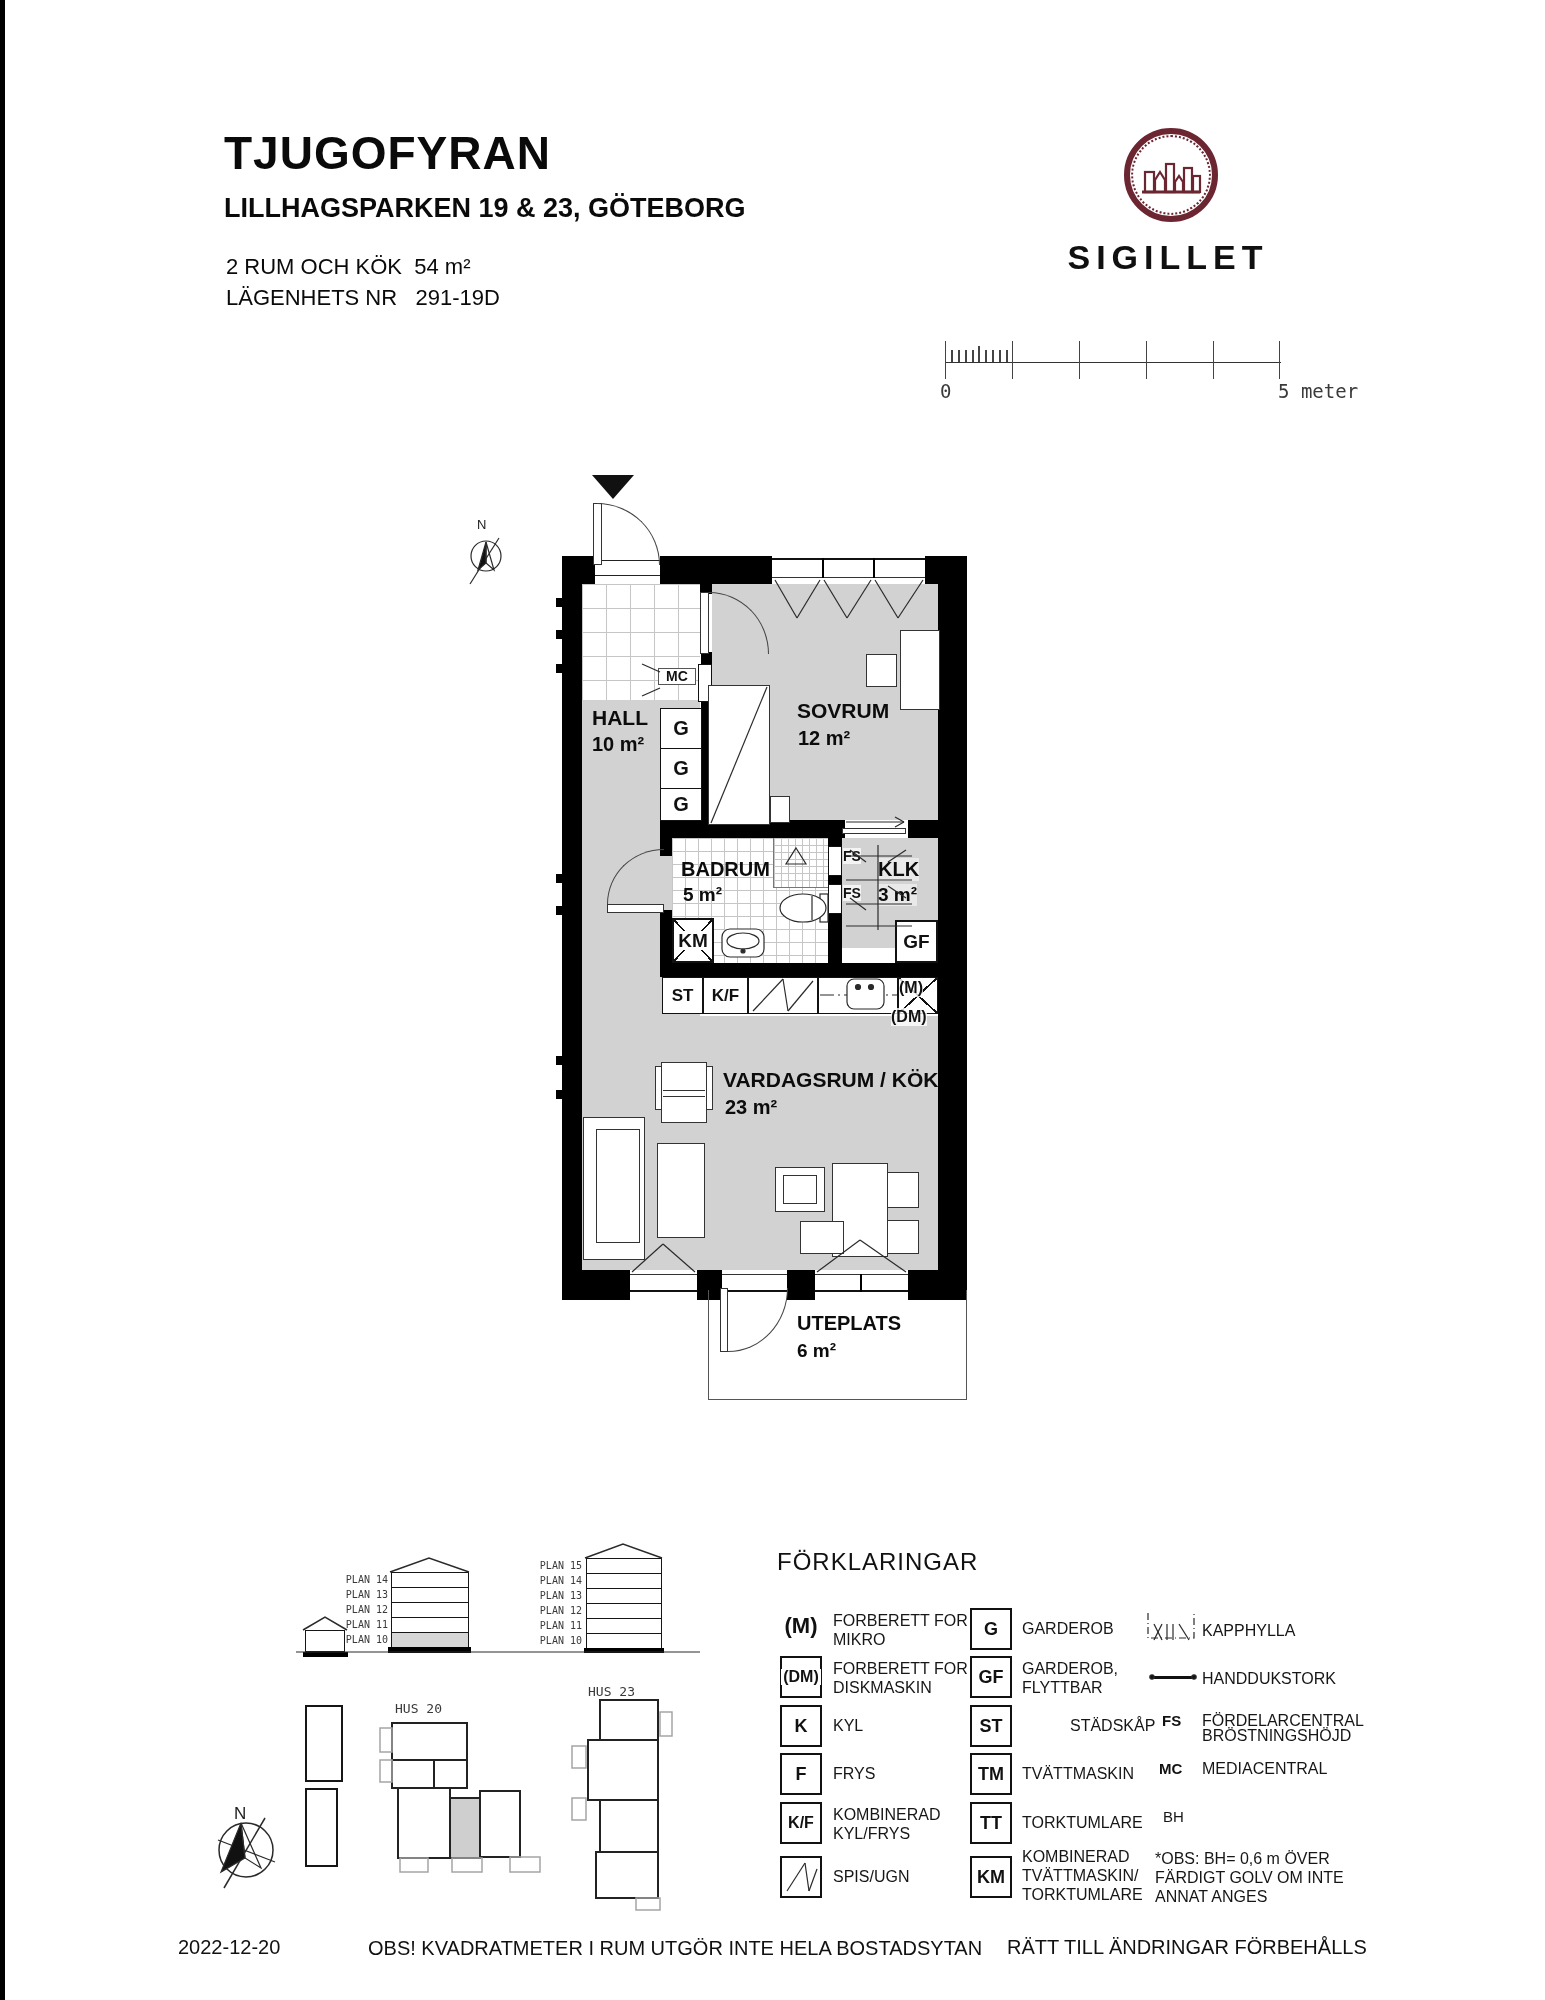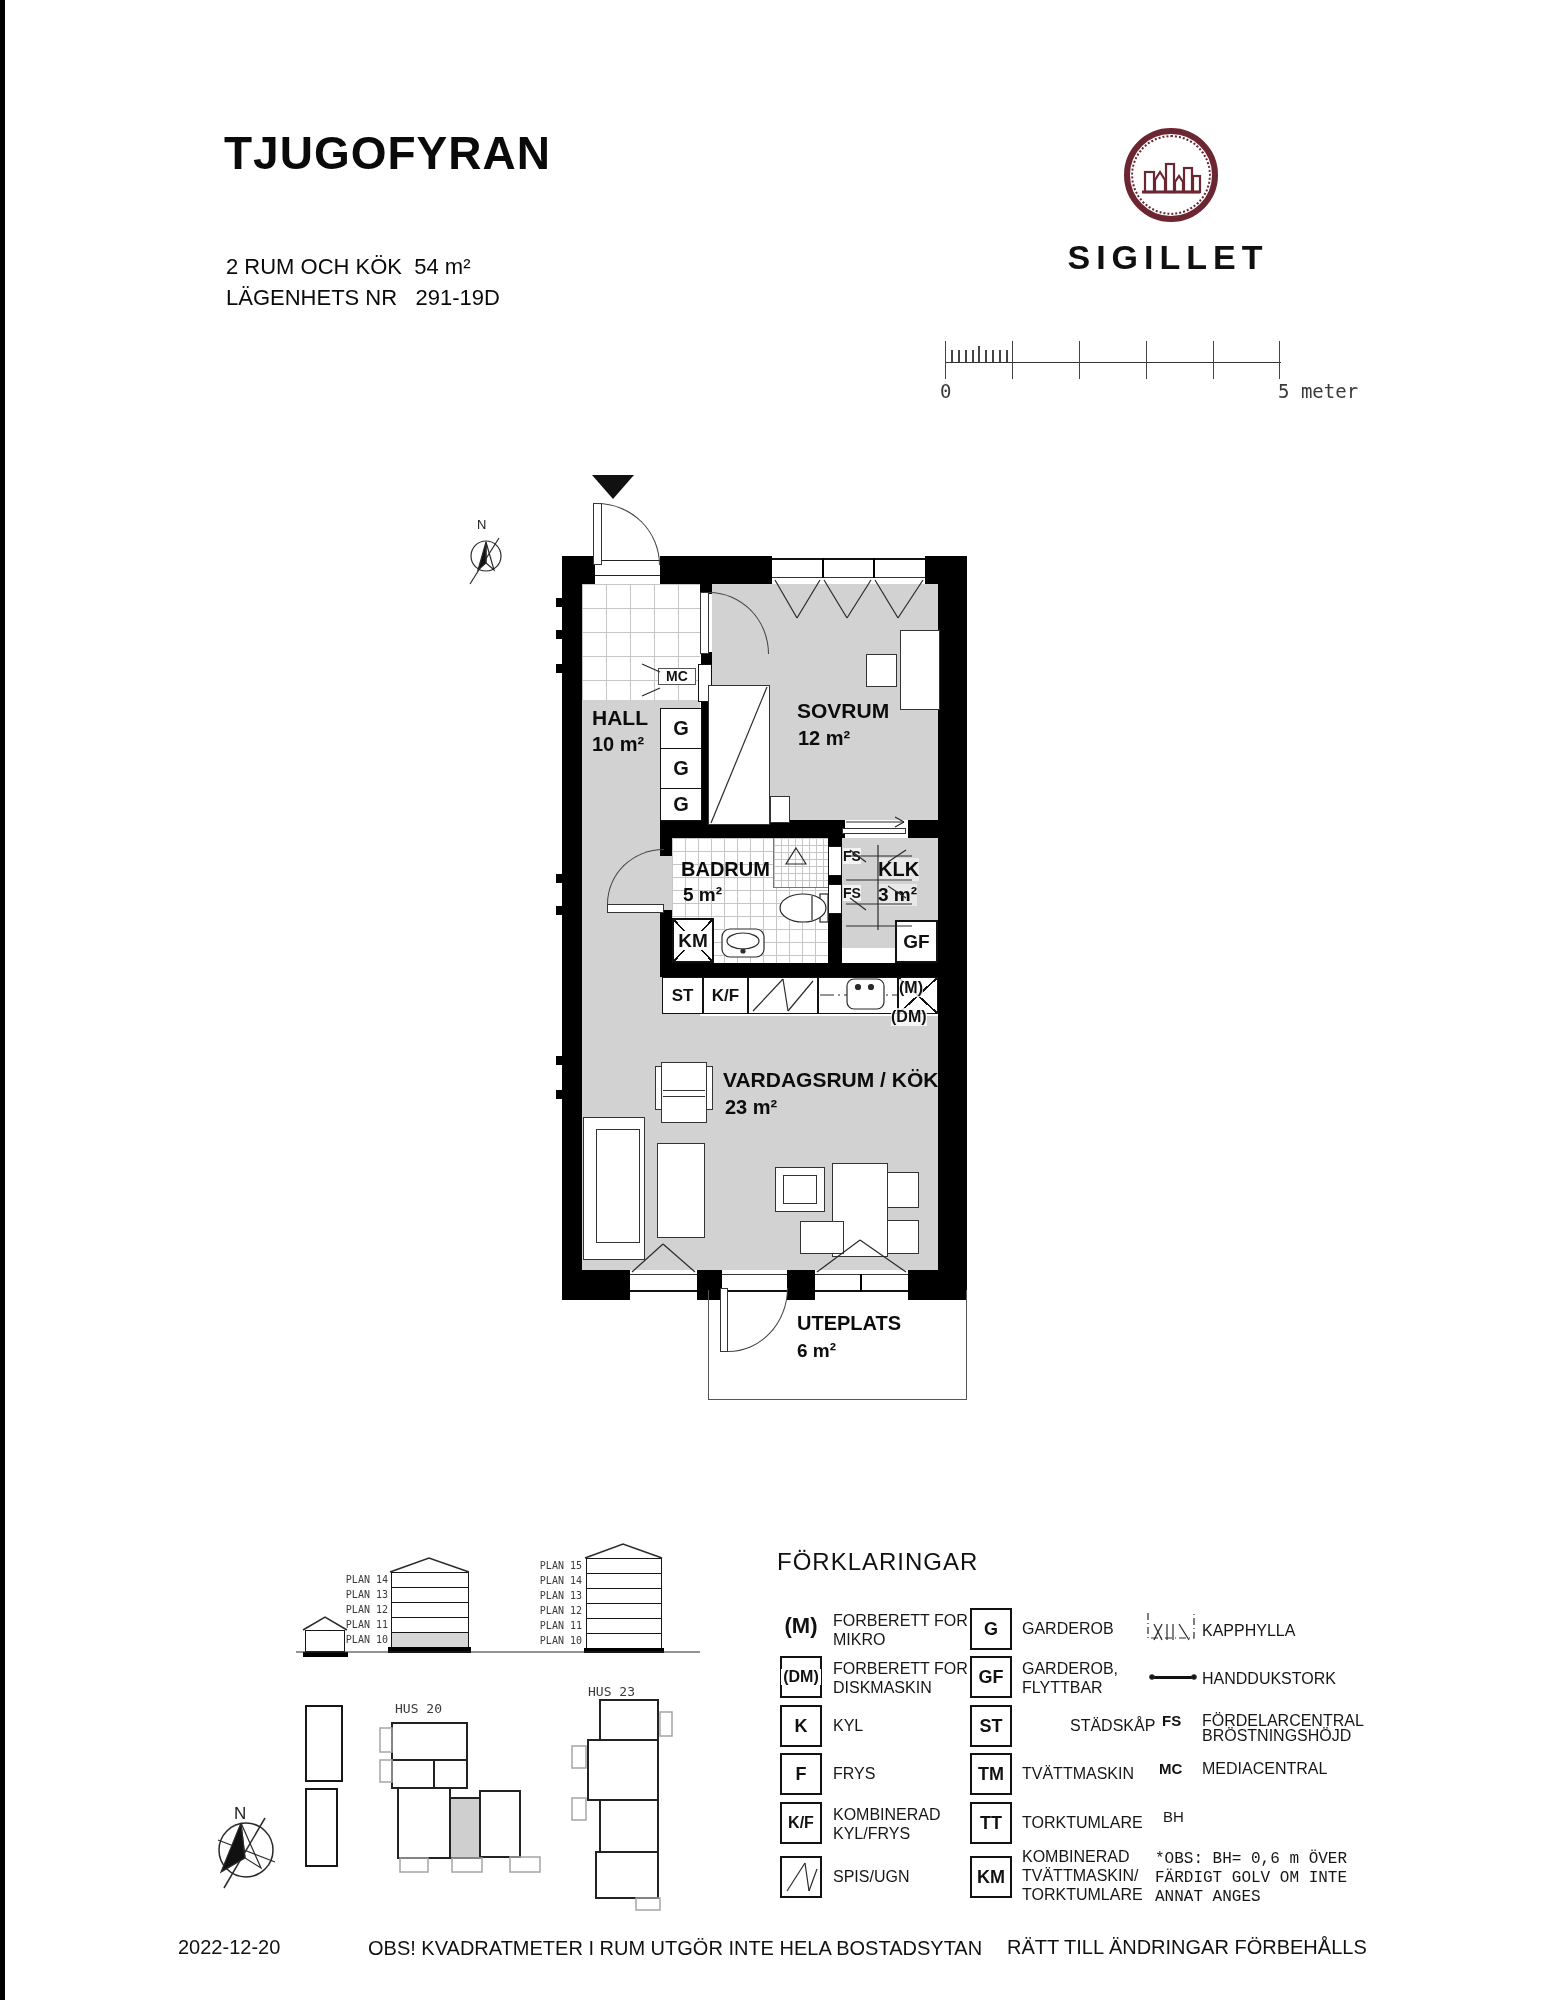--- a/index.html
+++ b/index.html
@@ -38,20 +38,21 @@
   .win { position:absolute; background:#fff; }
 </style>
 </head>
 <body>
 
 <div id="page">
 
   <div class="abs" style="left:0;top:0;width:5px;height:2000px;background:#000;"></div>
 
   <div class="abs pre" style="left:224px;top:126px;font-size:46px;font-weight:bold;letter-spacing:1px;color:#0a0a0a;">TJUGOFYRAN</div>
+  <div class="abs pre" style="left:224px;top:193px;font-size:27px;font-weight:bold;color:#0a0a0a;">LILLHAGSPARKEN 19 &amp; 23, GÖTEBORG</div>
   <div class="abs pre" style="left:226px;top:254px;font-size:22px;color:#0a0a0a;">2 RUM OCH KÖK  54 m²</div>
   <div class="abs pre" style="left:226px;top:285px;font-size:22px;color:#0a0a0a;">LÄGENHETS NR   291-19D</div>
 
   <div class="abs" style="left:1124px;top:128px;width:94px;height:94px;border:6px solid var(--logoMaroon,#6b2631);border-radius:50%;">
     <div class="abs" style="inset:1px;border:2px dotted var(--logoMaroon,#6b2631);border-radius:50%;"></div>
     <svg class="abs" style="left:10px;top:18px;" width="62" height="46" viewBox="0 0 62 46">
       <g stroke="var(--logoMaroon,#6b2631)" fill="none" stroke-width="2.2">
         <line x1="2" y1="40" x2="60" y2="40" stroke-width="3"></line>
         <rect x="5" y="20" width="9" height="20"></rect>
         <path d="M15,40 V28 L20,20 L25,28 V40"></path>
@@ -298,21 +299,21 @@
 TORKTUMLARE</div>
 
   <div class="ltext" style="left:1202px;top:1622px;">KAPPHYLLA</div>
   <div class="ltext" style="left:1202px;top:1670px;">HANDDUKSTORK</div>
   <div class="lsym" style="left:1162px;top:1712px;font-size:15px;">FS</div>
   <div class="ltext" style="left:1202px;top:1712px;">FÖRDELARCENTRAL</div>
   <div class="lsym" style="left:1159px;top:1760px;font-size:15px;">MC</div>
   <div class="ltext" style="left:1202px;top:1760px;">MEDIACENTRAL</div>
   <div class="abs" style="left:1163px;top:1808px;font-size:15px;color:#161616;">BH</div>
   <div class="ltext" style="left:1202px;top:1727px;">BRÖSTNINGSHÖJD</div>
-  <div class="ltext" style="left:1155px;top:1850px;font-family:Liberation Mono, monospace;">*OBS: BH= 0,6 m ÖVER
+  <div class="ltext" style="left:1155px;top:1850px;">*OBS: BH= 0,6 m ÖVER
 FÄRDIGT GOLV OM INTE
 ANNAT ANGES</div>
 
   <div class="abs" style="left:1152px;top:1676px;width:42px;height:2.6px;background:#111;"></div>
 
   <div class="abs" style="left:178px;top:1936px;font-size:20px;color:#111;">2022-12-20</div>
   <div class="abs" style="left:368px;top:1937px;font-size:20px;color:#111;">OBS! KVADRATMETER I RUM UTGÖR INTE HELA BOSTADSYTAN</div>
   <div class="abs" style="left:1007px;top:1936px;font-size:20px;color:#111;">RÄTT TILL ÄNDRINGAR FÖRBEHÅLLS</div>
 
   <svg class="overlay" width="1545" height="2000" viewBox="0 0 1545 2000">

